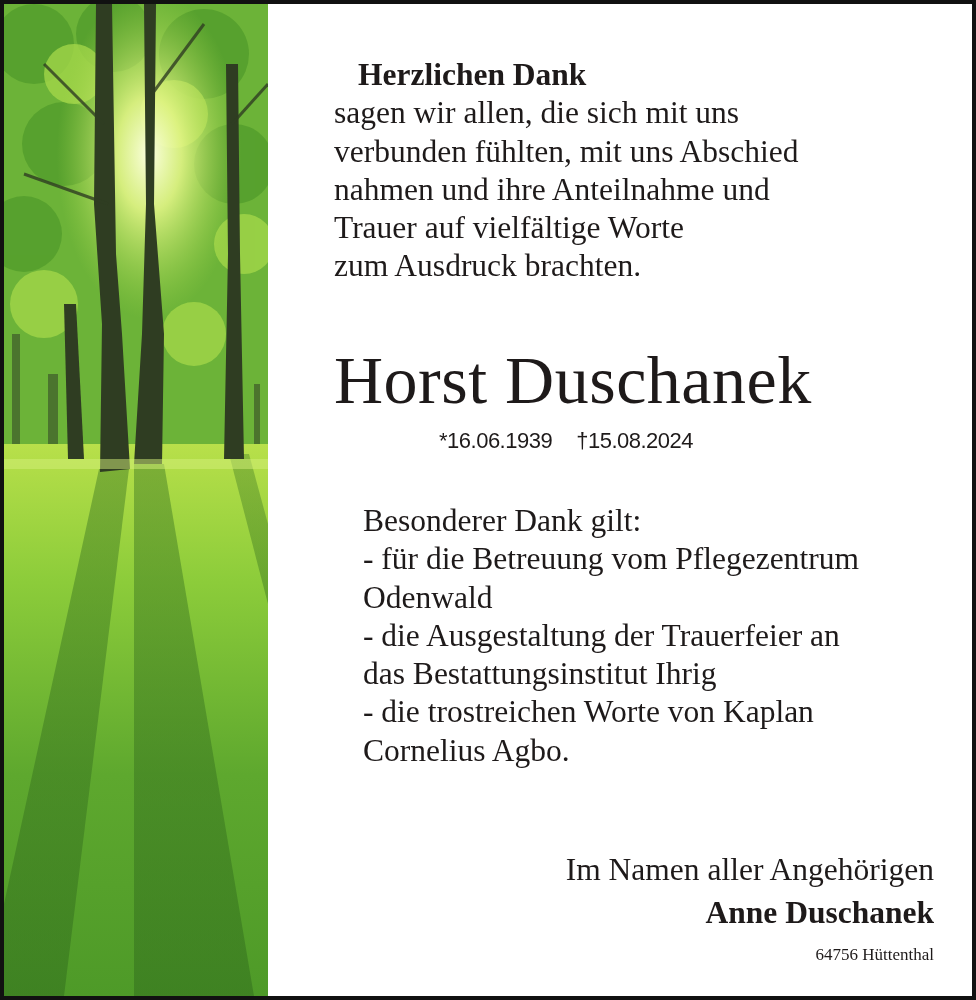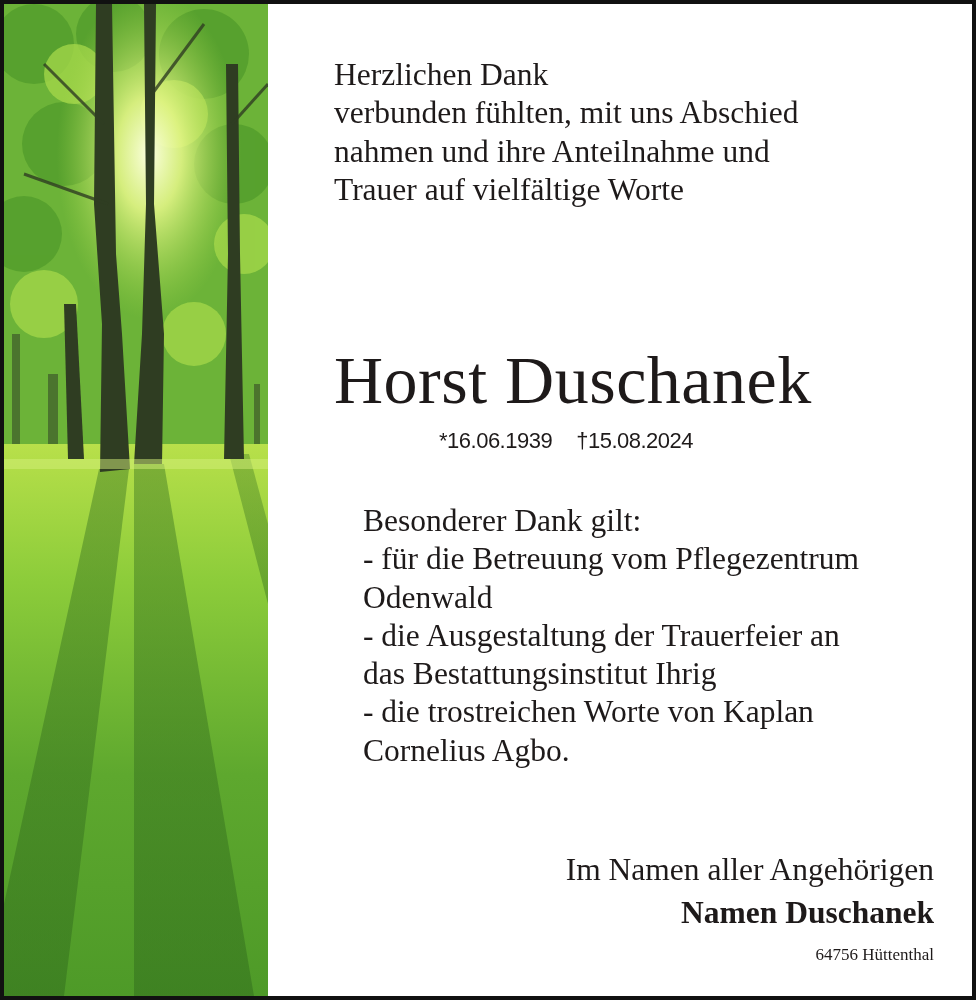--- a/index.html
+++ b/index.html
@@ -21,21 +21,21 @@
     }
     .photo svg { position: absolute; left: 0; top: 0; }
     
     .content {
       position: absolute; left: 330px; top: 0;
       width: 600px; height: 992px;
       color: #1e1a1a;
       font-family: "Liberation Serif", "DejaVu Serif", serif;
     }
     .intro { position: absolute; left: 0; top: 52px; font-size: 31.5px; line-height: 38.3px; }
-    .intro .heading { font-weight: normal; }
+    .intro .heading { font-weight: bold; margin-left: 24px; }
     .intro .line { display: block; white-space: nowrap; }
     .name {
       position: absolute; left: 0; top: 336px;
       font-size: 68px; font-weight: normal; letter-spacing: 0.5px;
       white-space: nowrap; line-height: 80px;
     }
     .dates {
       position: absolute; left: 105px; top: 424px;
       font-family: "Liberation Sans", "DejaVu Sans", sans-serif;
       font-size: 22px; white-space: nowrap; letter-spacing: -0.5px;
@@ -117,41 +117,43 @@
       </g>
 
       <rect x="0" y="455" width="264" height="10" fill="#d4ef7a" opacity="0.5"></rect>
     </svg>
   </div>
 
   <div class="content">
 
     <div class="intro">
       <span class="line heading">Herzlichen Dank</span>
+      <span class="line">sagen wir allen, die sich mit uns</span>
       <span class="line">verbunden fühlten, mit uns Abschied</span>
       <span class="line">nahmen und ihre Anteilnahme und</span>
       <span class="line">Trauer auf vielfältige Worte</span>
+      <span class="line">zum Ausdruck brachten.</span>
     </div>
 
     <div class="name">Horst Duschanek</div>
 
     <div class="dates">
       <span>*16.06.1939</span><span class="death">†15.08.2024</span>
     </div>
 
     <div class="thanks">
       <span class="line">Besonderer Dank gilt:</span>
       <span class="line">- für die Betreuung vom Pflegezentrum</span>
       <span class="line">Odenwald</span>
       <span class="line">- die Ausgestaltung der Trauerfeier an</span>
       <span class="line">das Bestattungsinstitut Ihrig</span>
       <span class="line">- die trostreichen Worte von Kaplan</span>
       <span class="line">Cornelius Agbo.</span>
     </div>
 
     <div class="signature">
       <span class="behalf">Im Namen aller Angehörigen</span>
-      <span class="signer">Namen Duschanek</span>
+      <span class="signer">Anne Duschanek</span>
       <span class="place">64756 Hüttenthal</span>
     </div>
 
   </div>
 </div>
 
 </body></html>

